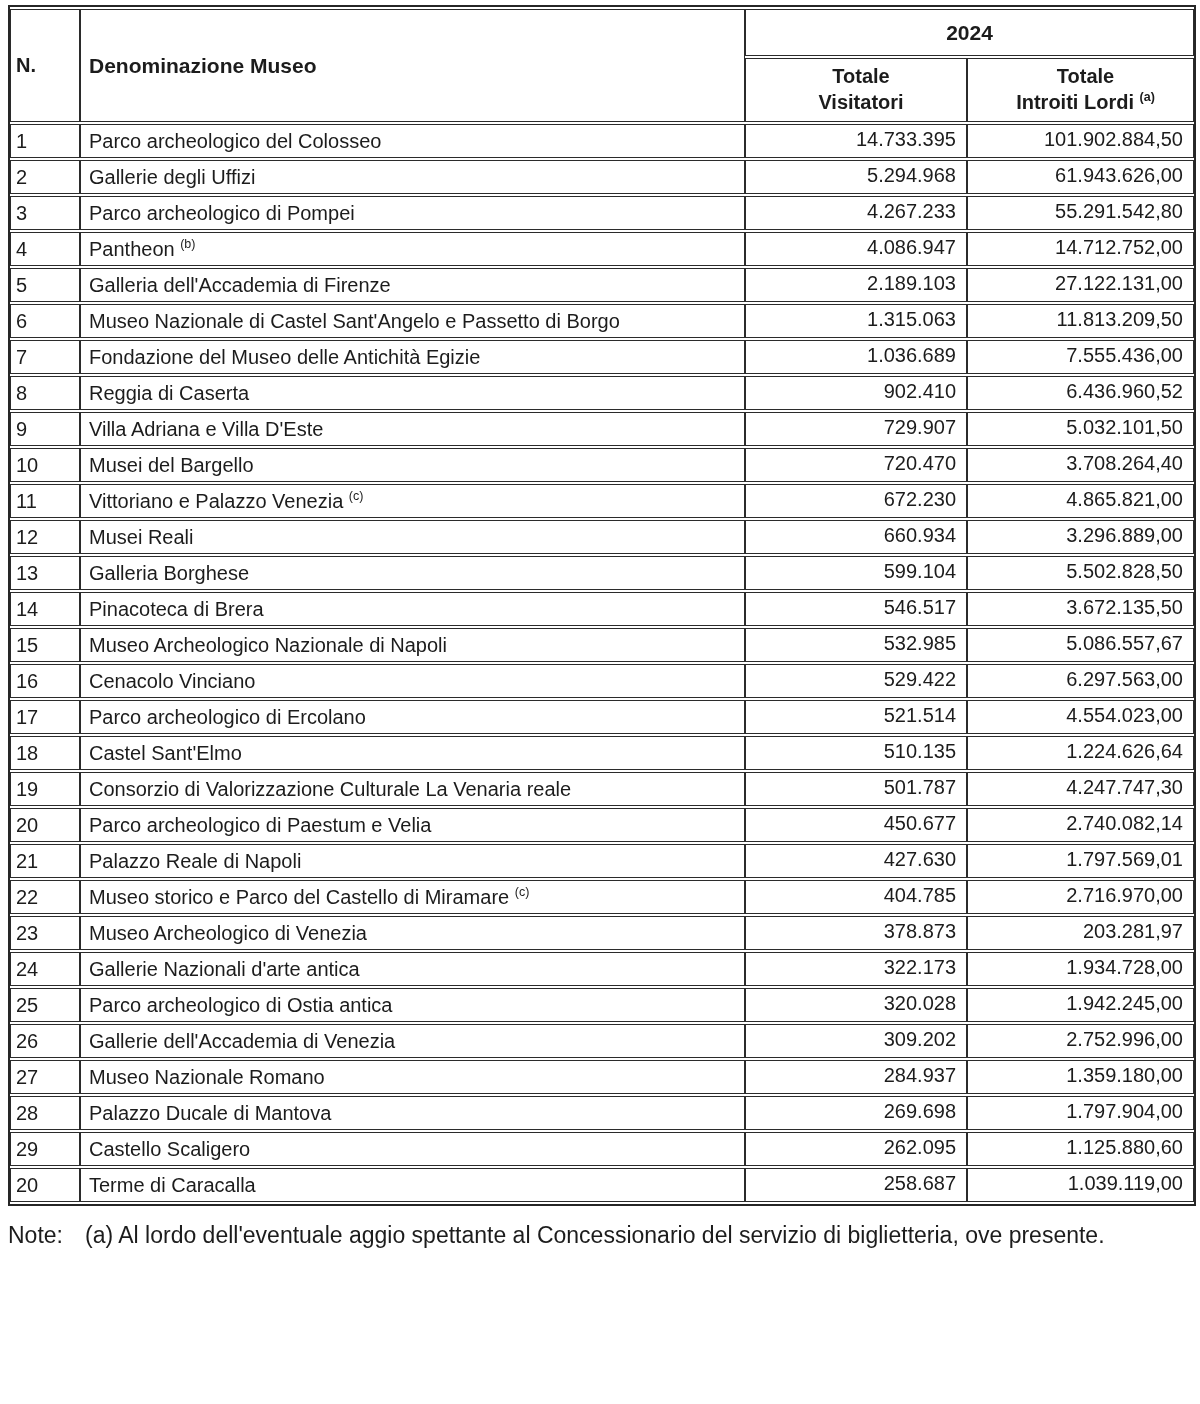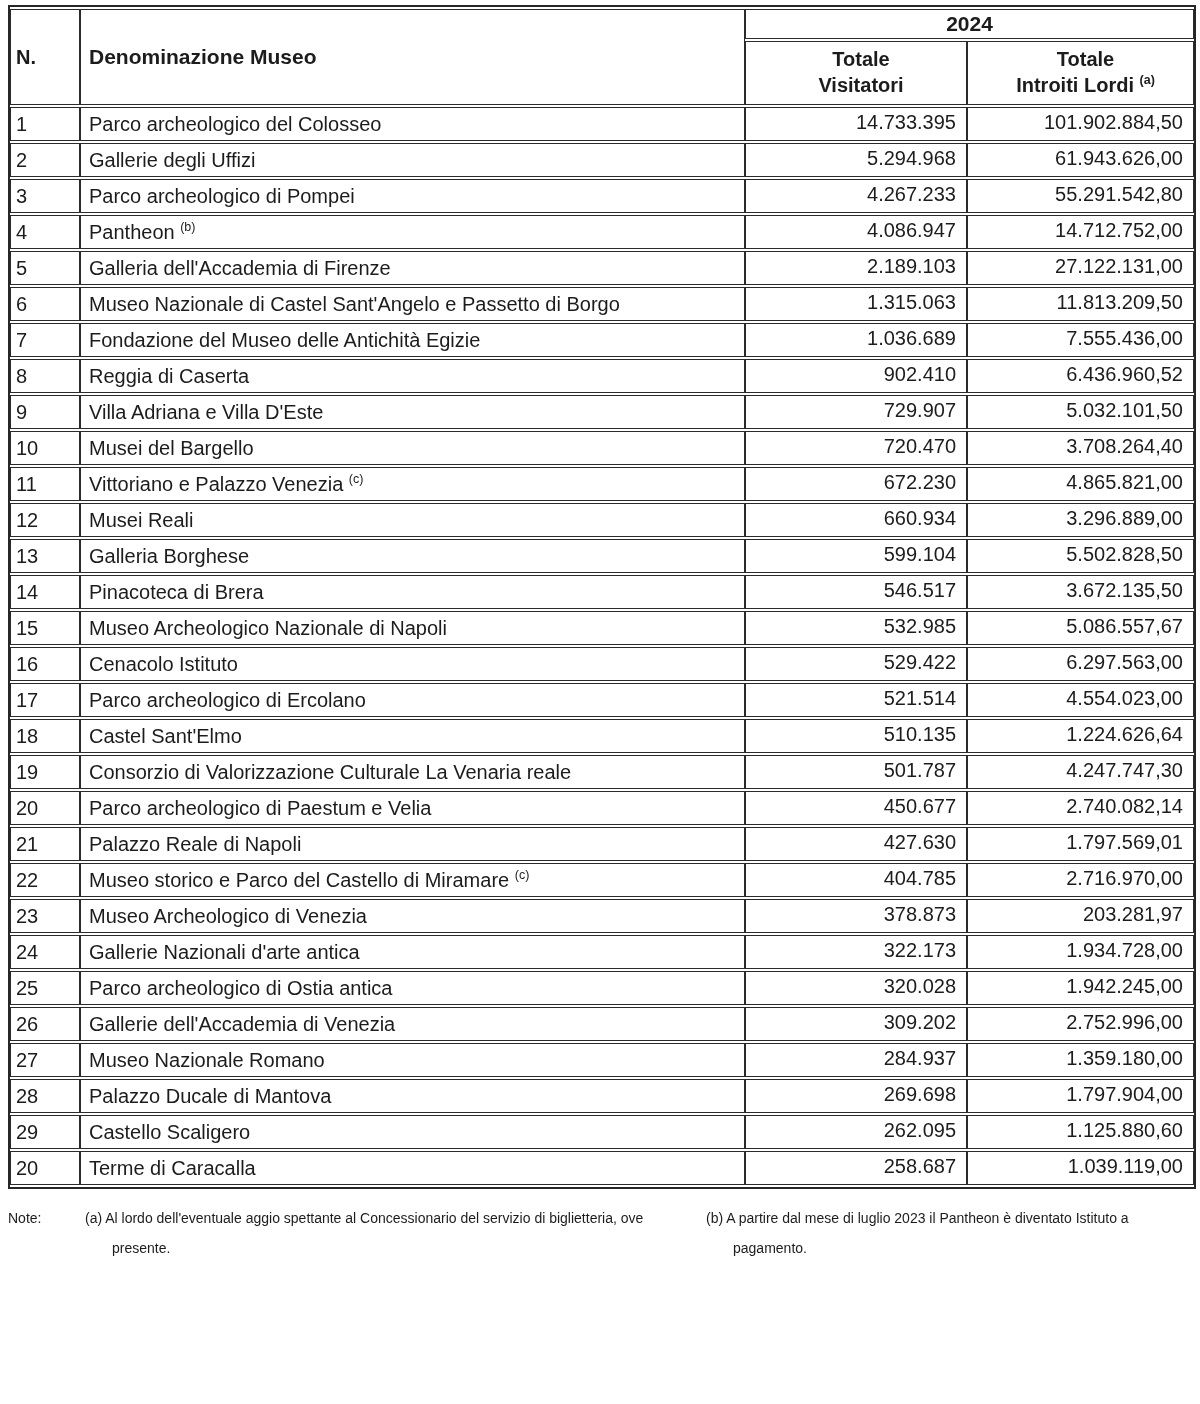--- a/index.html
+++ b/index.html
@@ -35,21 +35,21 @@
   }
   th.h-museo {
     text-align: left;
     vertical-align: middle;
     padding: 0 8px;
     font-size: 21px;
   }
   th.h-year {
     text-align: center;
     vertical-align: middle;
-    height: 30px;
+    height: 47px;
     font-size: 21px;
   }
   th.h-sub {
     text-align: center;
     vertical-align: middle;
     height: 58px;
     padding: 4px 10px 6px 20px;
     line-height: 26px;
     font-size: 20px;
   }
@@ -60,28 +60,28 @@
   sup.fnote {
     font-size: 12.5px;
     font-weight: normal;
     vertical-align: super;
     line-height: 0;
   }
   thead sup.fnote { font-weight: bold; }
   .notes {
     display: flex;
     margin: 14px 10px 0 8px;
-    font-size: 14px;
+    font-size: 23px;
   }
   .notes-label { width: 77px; flex-shrink: 0; line-height: 30px; }
   .notes-items {
     flex: 1;
     display: flex;
-    flex-direction: row;
-    gap: 21px;
+    flex-direction: column;
+    gap: 12px;
   }
   .note-item {
     line-height: 30px;
     padding-left: 27px;
     text-indent: -27px;
     white-space: normal;
   }
 </style>
 </head>
 <body>
@@ -198,21 +198,21 @@
           <td class="cell-num">3.672.135,50</td>
         </tr>
         <tr>
           <td class="cell-n">15</td>
           <td class="cell-museo">Museo Archeologico Nazionale di Napoli</td>
           <td class="cell-num">532.985</td>
           <td class="cell-num">5.086.557,67</td>
         </tr>
         <tr>
           <td class="cell-n">16</td>
-          <td class="cell-museo">Cenacolo Istituto</td>
+          <td class="cell-museo">Cenacolo Vinciano</td>
           <td class="cell-num">529.422</td>
           <td class="cell-num">6.297.563,00</td>
         </tr>
         <tr>
           <td class="cell-n">17</td>
           <td class="cell-museo">Parco archeologico di Ercolano</td>
           <td class="cell-num">521.514</td>
           <td class="cell-num">4.554.023,00</td>
         </tr>
         <tr>
@@ -294,15 +294,14 @@
           <td class="cell-num">1.039.119,00</td>
         </tr>
       </tbody>
   </table>
 </div>
 
 <div class="notes">
   <div class="notes-label">Note:</div>
   <div class="notes-items" id="notes-items">
       <div class="note-item">(a) Al lordo dell'eventuale aggio spettante al Concessionario del servizio di biglietteria, ove presente.</div>
-      <div class="note-item">(b) A partire dal mese di luglio 2023 il Pantheon è diventato Istituto a pagamento.</div>
     </div>
 </div>
 
 </body></html>

